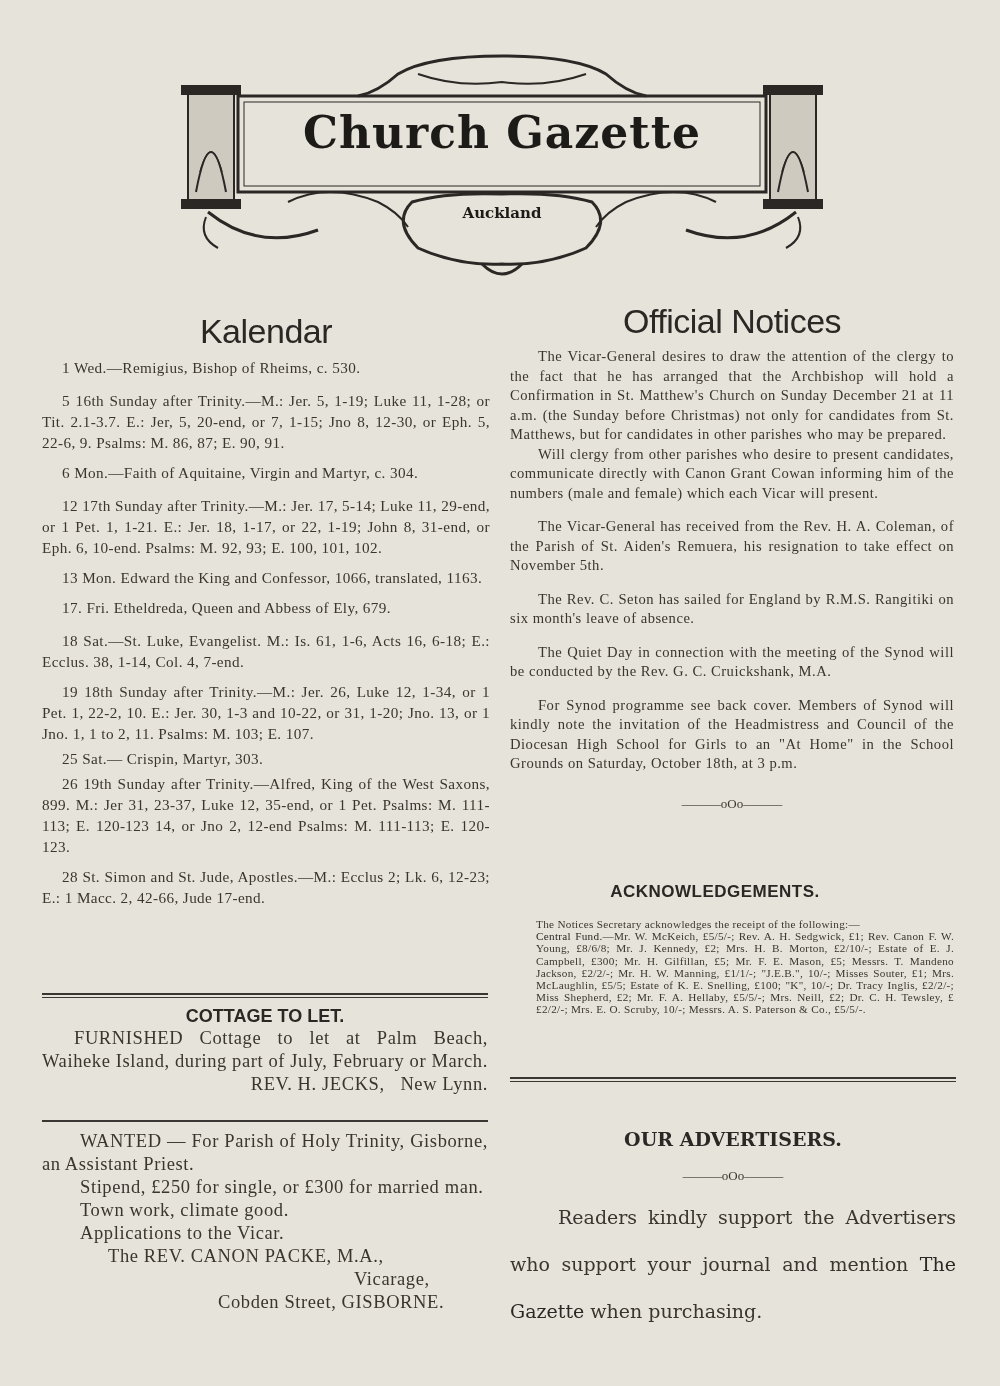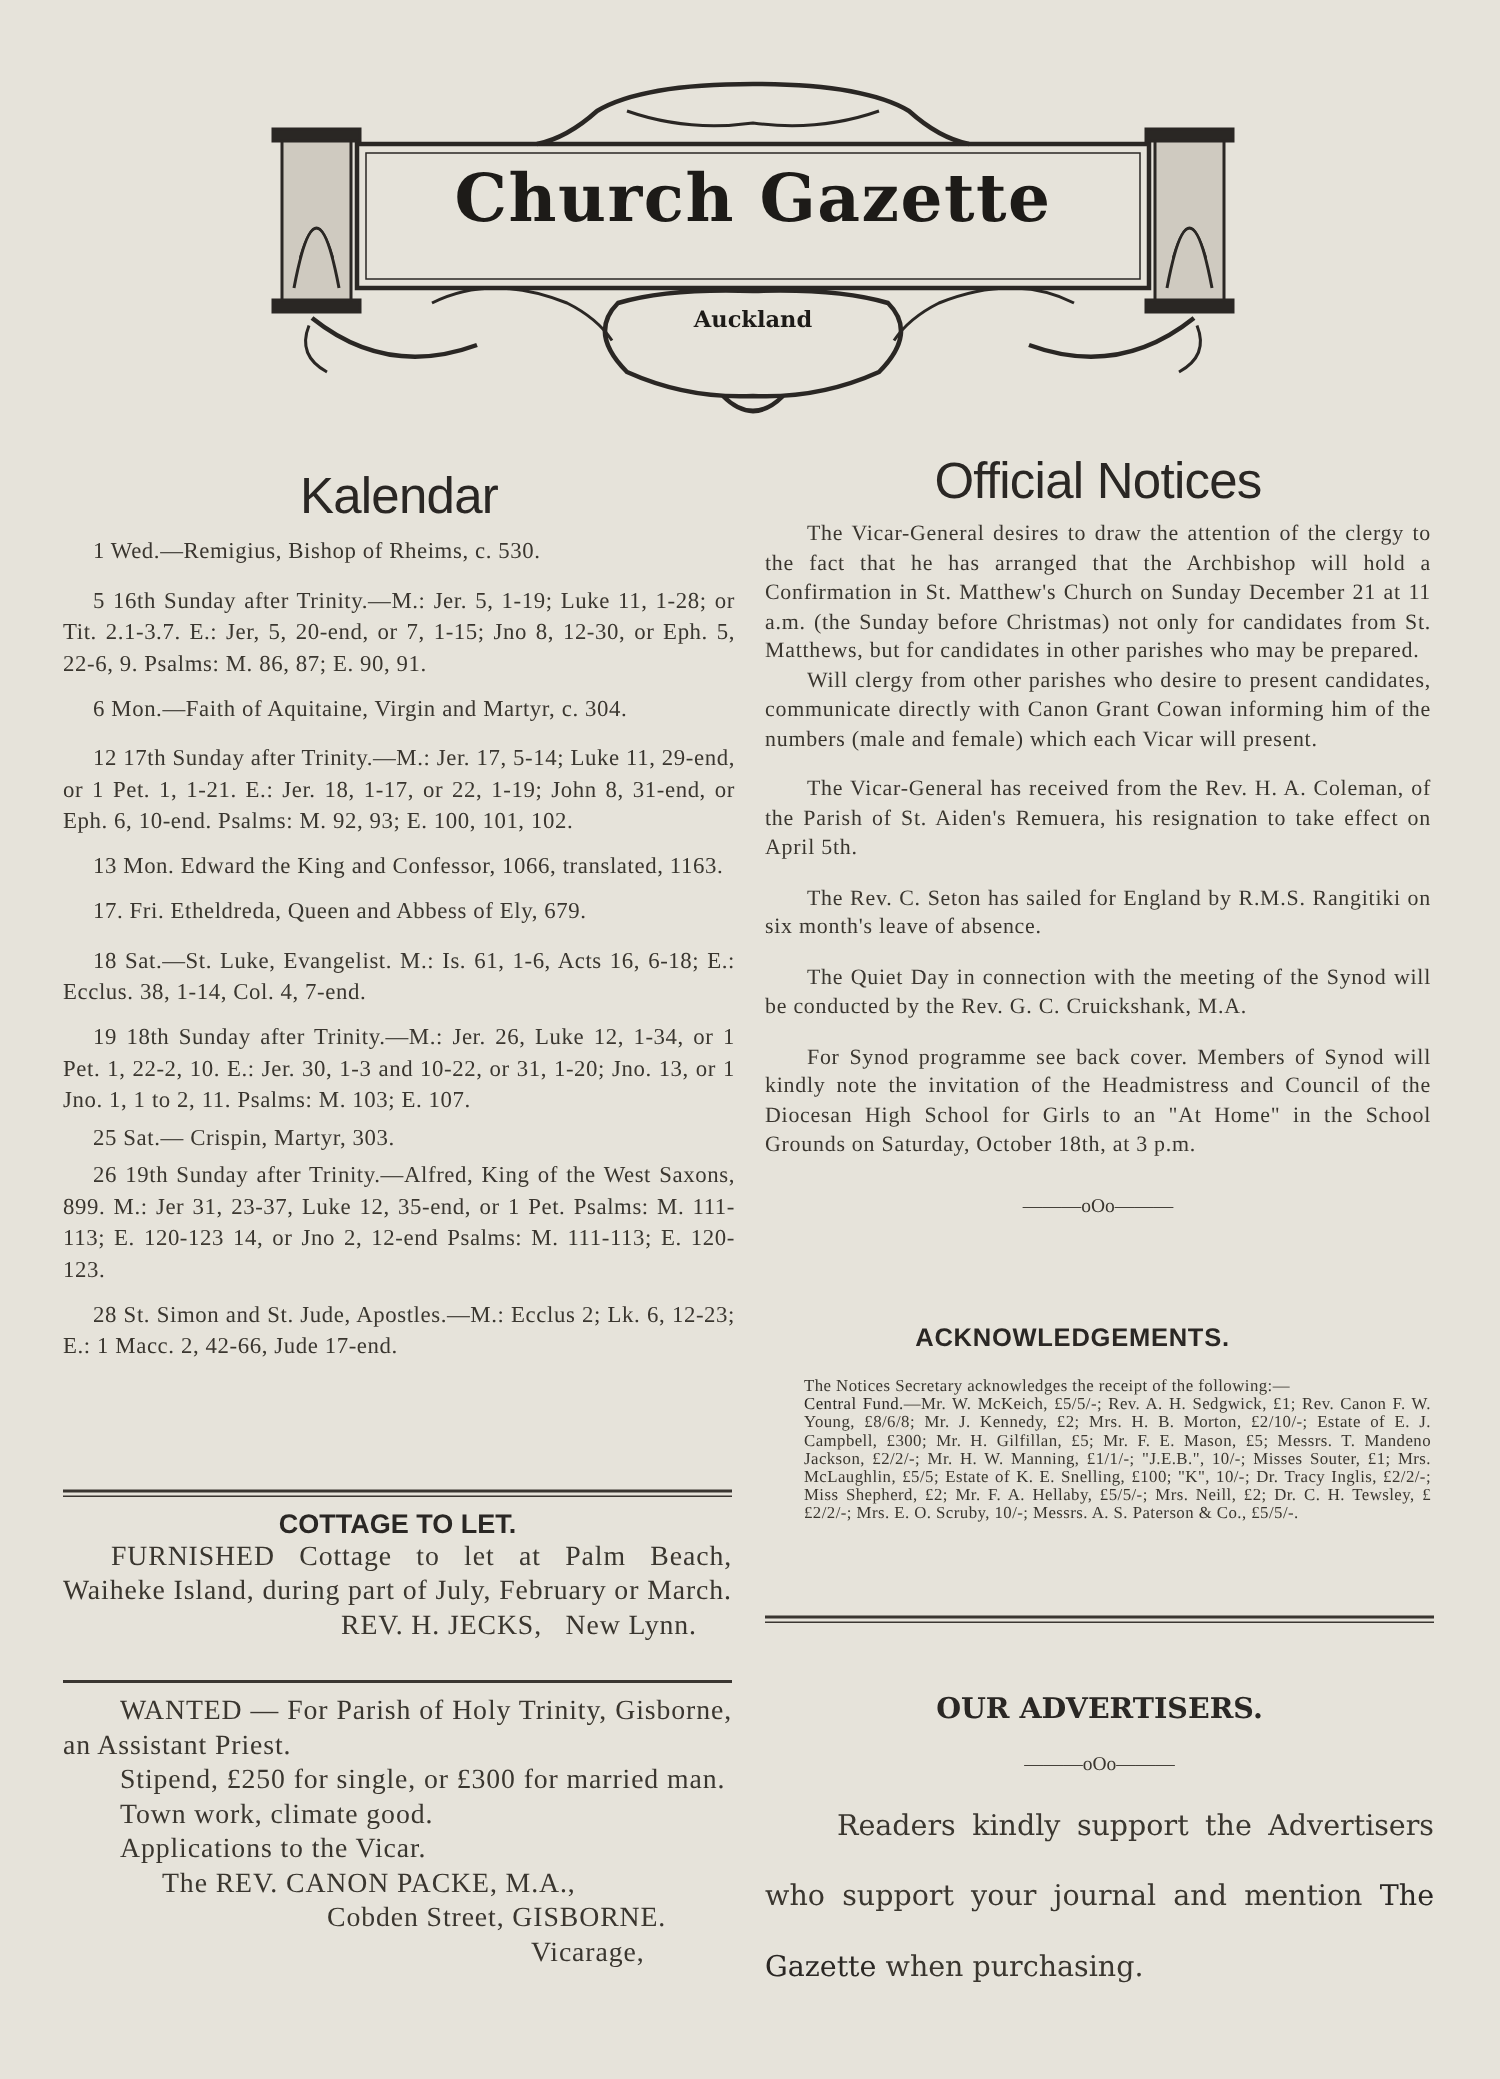--- a/index.html
+++ b/index.html
@@ -130,43 +130,43 @@
     <p>26 19th Sunday after Trinity.—Alfred, King of the West Saxons, 899. M.: Jer 31, 23-37, Luke 12, 35-end, or 1 Pet. Psalms: M. 111-113; E. 120-123 14, or Jno 2, 12-end Psalms: M. 111-113; E. 120-123.</p>
     <p style="margin-bottom:4px">28 St. Simon and St. Jude, Apostles.—M.: Ecclus 2; Lk. 6, 12-23; E.: 1 Macc. 2, 42-66, Jude 17-end.</p>
   </div>
 </div>
 
 <div class="col col-left" style="top:993px; width:446px;">
   <div class="rule-double"></div>
   <h3 class="ad-head" style="margin-top:8px;text-align:center;">COTTAGE TO LET.</h3>
   <div class="ad">
     <p class="indent">FURNISHED Cottage to let at Palm Beach, Waiheke Island, during part of July, February or March.</p>
-    <p style="text-align:center; padding-left:162px; white-space:pre;">REV. H. JECKS,   New Lynn.</p>
+    <p style="text-align:right; padding-left:162px; white-space:pre;">REV. H. JECKS,   New Lynn.</p>
   </div>
 </div>
 
 <div class="col col-left" style="top:1120px; width:446px;">
   <div class="rule-single"></div>
   <div class="ad" style="margin-top:8px;">
     <p class="indent" style="text-indent:38px">WANTED — For Parish of Holy Trinity, Gisborne, an Assistant Priest.</p>
     <p class="indent" style="text-indent:38px">Stipend, £250 for single, or £300 for married man.</p>
     <p class="pad-left">Town work, climate good.</p>
     <p class="pad-left">Applications to the Vicar.</p>
     <p style="padding-left:66px; text-align:left;">The REV. CANON PACKE, M.A.,</p>
+    <p style="padding-left:312px; text-align:left;">Vicarage,</p>
     <p style="padding-left:176px; text-align:left;">Cobden Street, GISBORNE.</p>
-    <p style="padding-left:312px; text-align:left;">Vicarage,</p>
   </div>
 </div>
 
 <div class="col col-right" style="top:302px;">
   <h2 class="section" style="margin-bottom:6px;">Official Notices</h2>
   <div class="notice">
     <p style="margin-bottom:0">The Vicar-General desires to draw the attention of the clergy to the fact that he has arranged that the Archbishop will hold a Confirmation in St. Matthew's Church on Sunday December 21 at 11 a.m. (the Sunday before Christmas) not only for candidates from St. Matthews, but for candidates in other parishes who may be prepared.</p>
     <p style="margin-bottom:14px">Will clergy from other parishes who desire to present candidates, communicate directly with Canon Grant Cowan informing him of the numbers (male and female) which each Vicar will present.</p>
-    <p style="margin-bottom:14px">The Vicar-General has received from the Rev. H. A. Coleman, of the Parish of St. Aiden's Remuera, his resignation to take effect on April 5th.</p>
+    <p style="margin-bottom:14px">The Vicar-General has received from the Rev. H. A. Coleman, of the Parish of St. Aiden's Remuera, his resignation to take effect on November 5th.</p>
     <p style="margin-bottom:14px">The Rev. C. Seton has sailed for England by R.M.S. Rangitiki on six month's leave of absence.</p>
     <p style="margin-bottom:14px">The Quiet Day in connection with the meeting of the Synod will be conducted by the Rev. G. C. Cruickshank, M.A.</p>
     <p>For Synod programme see back cover. Members of Synod will kindly note the invitation of the Headmistress and Council of the Diocesan High School for Girls to an "At Home" in the School Grounds on Saturday, October 18th, at 3 p.m.</p>
   </div>
   <div class="ornament" style="margin-top:22px;">———oOo———</div>
 </div>
 
 <div class="col" style="left:536px; top:882px; width:418px;">
   <h3 class="ack-head" style="margin-bottom:16px; margin-left:-60px;">ACKNOWLEDGEMENTS.</h3>
   <div class="ack">

